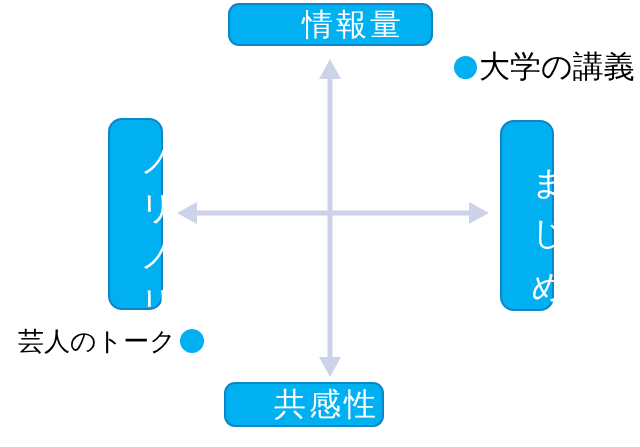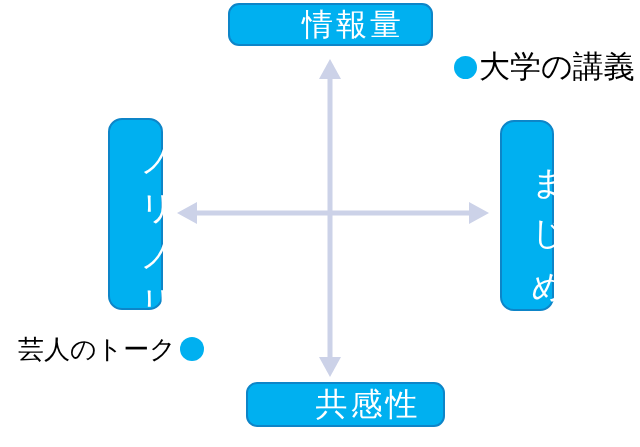--- a/index.html
+++ b/index.html
@@ -35,21 +35,21 @@
     color: var(--box-text);
     display: flex;
     align-items: center;
     justify-content: center;
     border-radius: 11px;
     padding-left: 42px;
   }
   .pill-horiz { font-size: 31px; letter-spacing: 3px; }
   .pill-horiz .pill-label { margin-left: 3px; } 
   .pill-top    { left: 228px; top: 3px;   width: 205px; height: 43px; }
-  .pill-bottom { left: 246px; top: 382px; width: 199px; height: 45px; font-size: 32px; }
+  .pill-bottom { left: 224px; top: 382px; width: 160px; height: 45px; font-size: 32px; }
   .pill-vert   { border-radius: 14px; font-size: 33px; }
   .pill-left   { left: 108px; top: 118px; width: 55px; height: 192px; }
   .pill-right  { left: 500px; top: 120px; width: 54px; height: 191px; }
   .pill-vert .pill-label {
     writing-mode: vertical-rl;
     text-orientation: upright;
   }
   .pill-left  .pill-label { letter-spacing: 0.30em; margin-bottom: -0.30em; }
   .pill-right .pill-label { letter-spacing: 0.45em; margin-bottom: -0.45em; }
 
@@ -62,21 +62,21 @@
     white-space: nowrap;
   }
   .dot {
     display: inline-block;
     background: var(--accent);
     border-radius: 50%;
     flex: 0 0 auto;
   }
   .annotation-tr { left: 454px; top: 48px; height: 38px; font-size: 31px; }
   .annotation-tr .dot { width: 23px; height: 23px; margin-right: 2px; }
-  .annotation-bl { left: 18px; top: 332px; height: 34px; font-size: 26px; }
+  .annotation-bl { left: 18px; top: 324px; height: 34px; font-size: 26px; }
   .annotation-bl .dot { width: 24px; height: 24px; margin-left: 4px; }
 </style>
 </head>
 <body>
 
 <div class="canvas">
 
   <svg class="axes-svg" viewBox="0 0 640 447" aria-hidden="true">
 
     <line x1="330" y1="77" x2="330" y2="359"></line>

